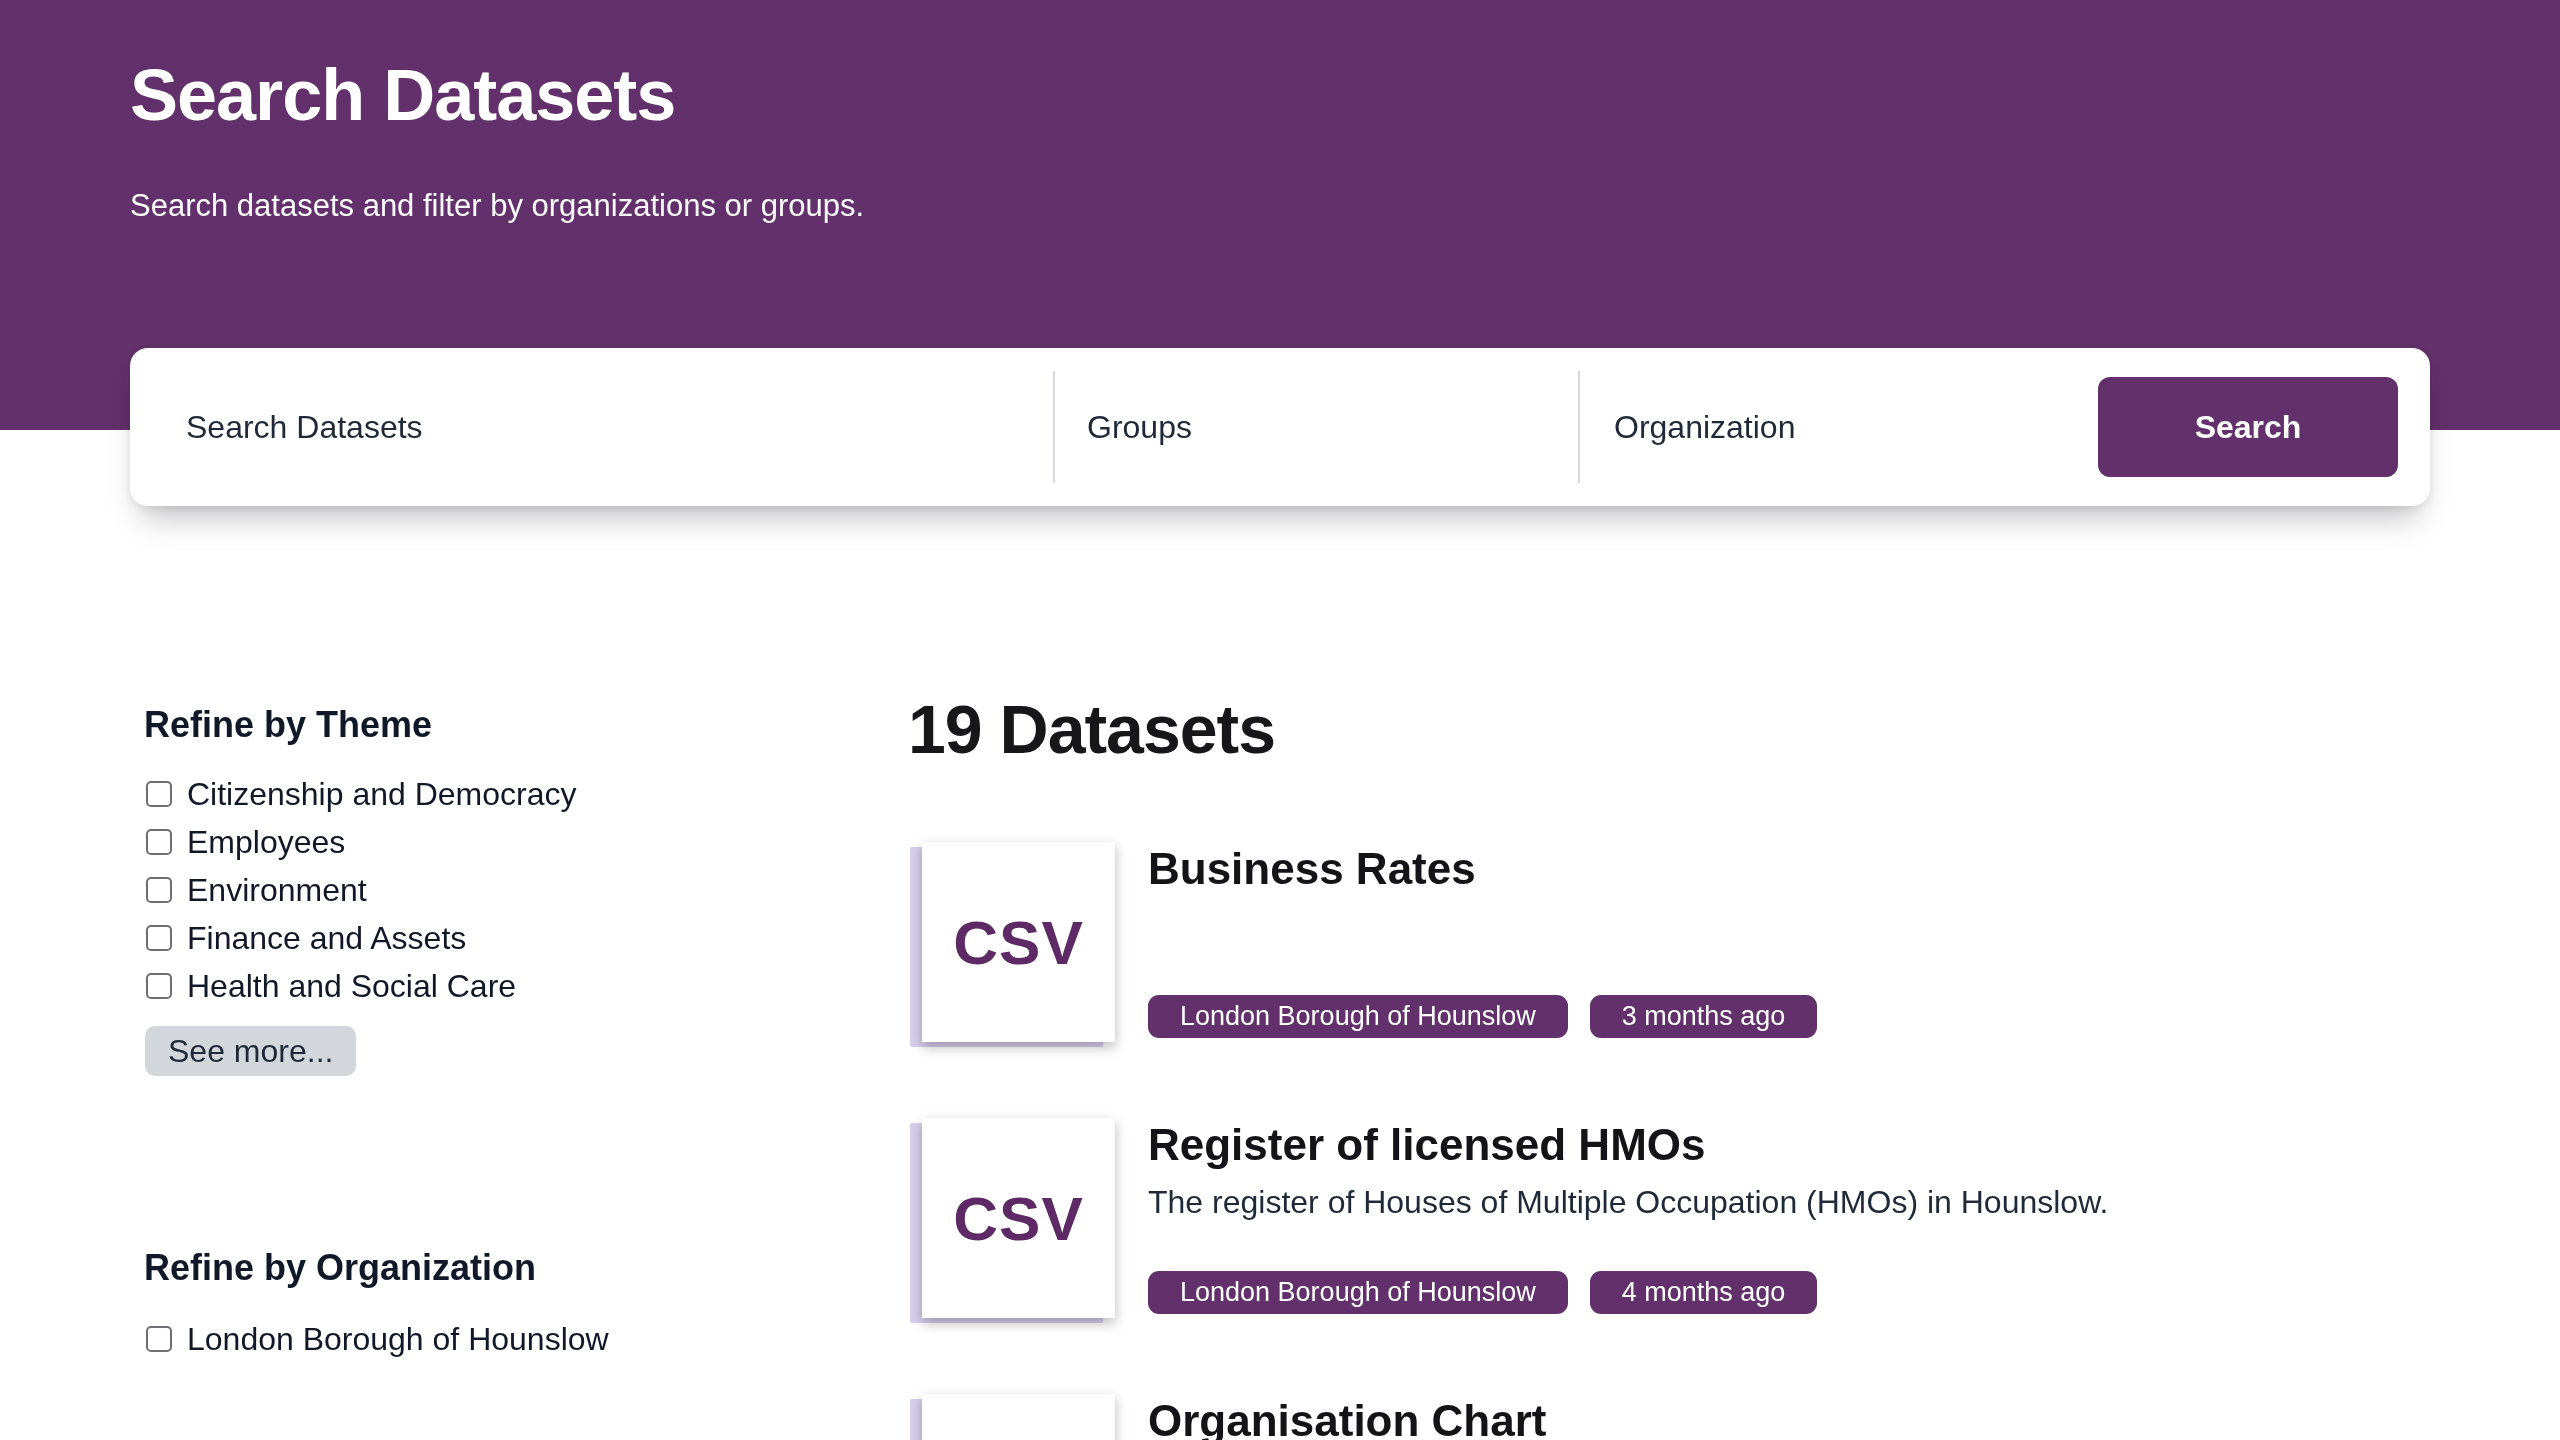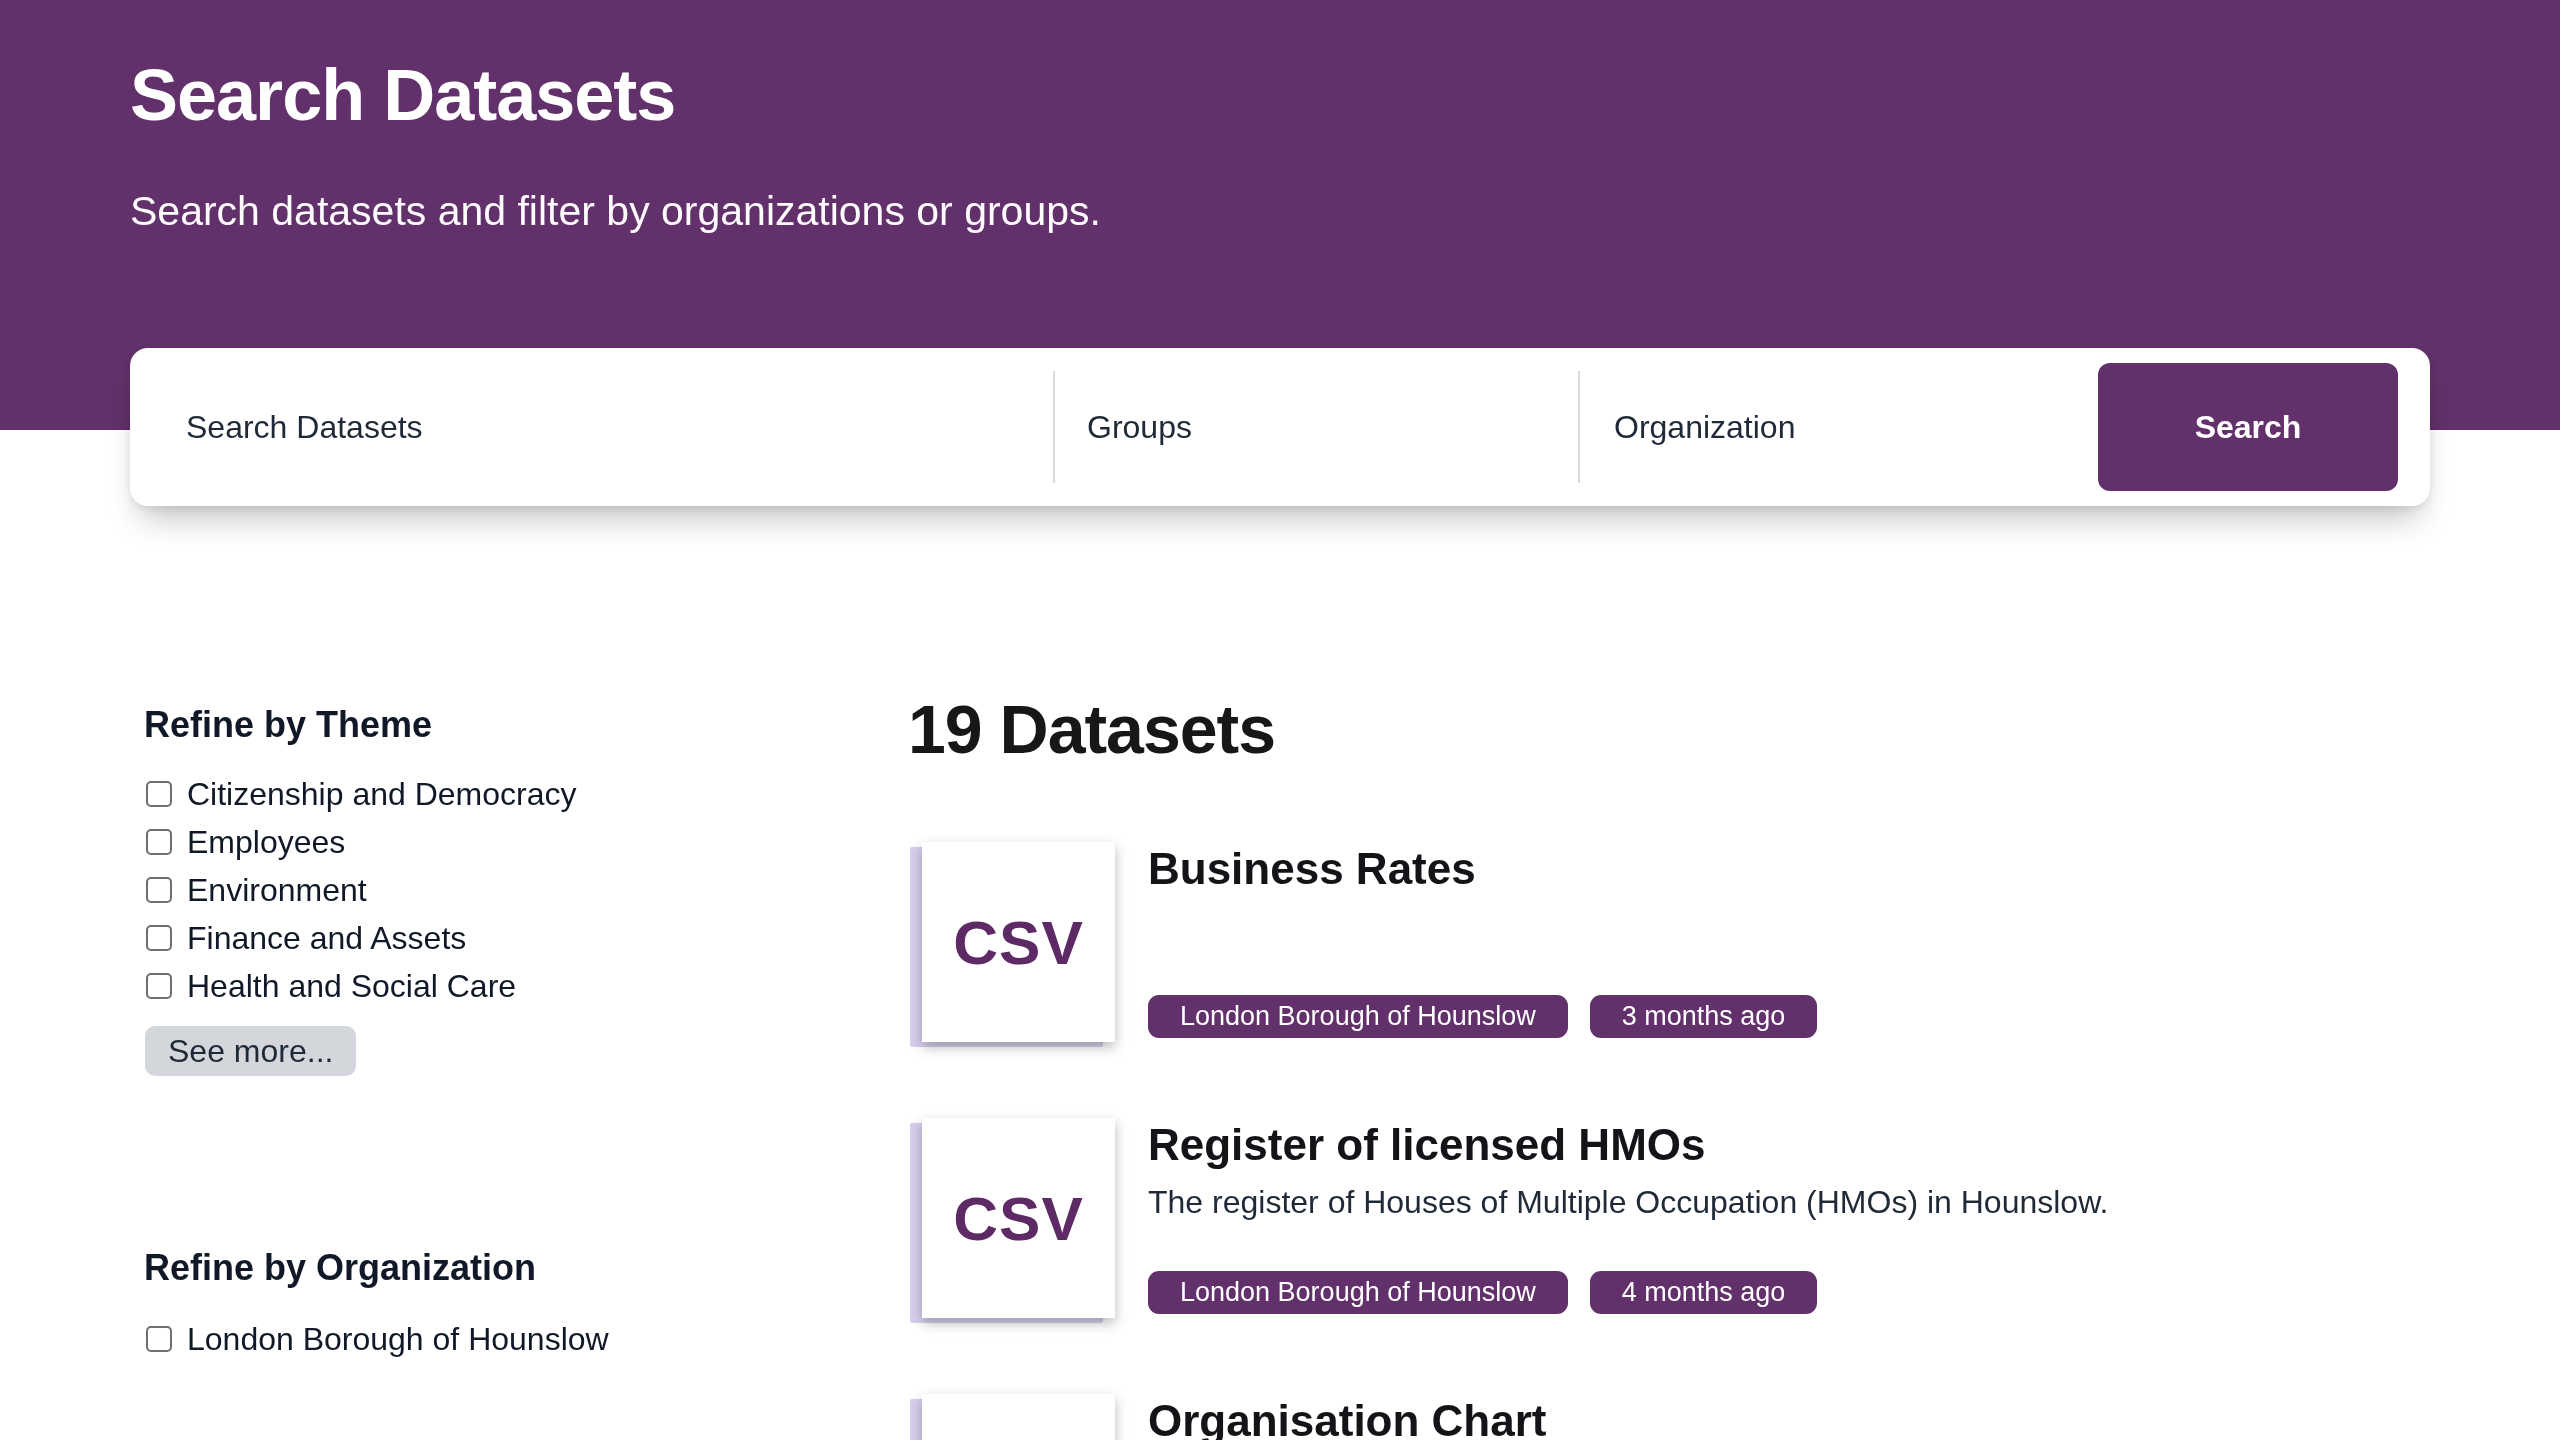--- a/index.html
+++ b/index.html
@@ -10,42 +10,42 @@
   }
   
   .hero{
     height:430px;background:#62306a;box-sizing:border-box;
     padding:54px 130px 0 130px;
   }
   .hero h1{
     margin:0;font-size:72px;font-weight:700;color:#ffffff;letter-spacing:-1px;
   }
   .hero p{
-    margin:52px 0 0 0;font-size:41px;color:#fdfbfd;font-weight:400;
+    margin:52px 0 0 0;font-size:31px;color:#fdfbfd;font-weight:400;
   }
   
   .search-card{
     position:absolute;left:130px;top:348px;width:2300px;height:158px;
     background:#ffffff;border-radius:18px;z-index:5;
     box-shadow:0 22px 32px -12px rgba(20,15,25,.28),0 3px 8px rgba(0,0,0,.07);
     display:flex;align-items:stretch;box-sizing:border-box;
   }
   .field{display:flex;align-items:center;}
   .field input{
     border:none;outline:none;background:transparent;width:100%;height:100%;
     font-family:inherit;font-size:32px;color:#1f2937;box-sizing:border-box;
   }
   .field input::placeholder{color:#1f2937;opacity:1;}
   .f1{width:923px;} .f1 input{padding:0 24px 0 56px;}
   .f2{width:523px;border-radius:15px;} .f2 input{padding:0 24px 0 32px;}
   .f3{width:516px;} .f3 input{padding:0 24px 0 34px;}
   .vdiv{width:2px;background:#d9d9dd;margin:23px 0;}
   .btn-wrap{flex:1;display:flex;align-items:center;justify-content:flex-end;padding-right:32px;}
   .search-btn{
-    width:300px;height:128px;border:none;border-radius:12px;cursor:pointer;
+    width:300px;height:100px;border:none;border-radius:12px;cursor:pointer;
     background:#62306a;color:#ffffff;font-size:32px;font-weight:700;font-family:inherit;
   }
   
   .content{display:flex;align-items:flex-start;padding:0 130px;margin-top:260px;box-sizing:border-box;}
   aside{width:778px;flex:none;}
   aside h3{margin:14px 0 0 14px;font-size:36px;font-weight:700;color:#111827;}
   .opts{margin:24px 0 0 16px;}
   .opt{display:flex;align-items:center;height:48px;cursor:pointer;}
   .cb{
     appearance:none;-webkit-appearance:none;margin:0;flex:none;

